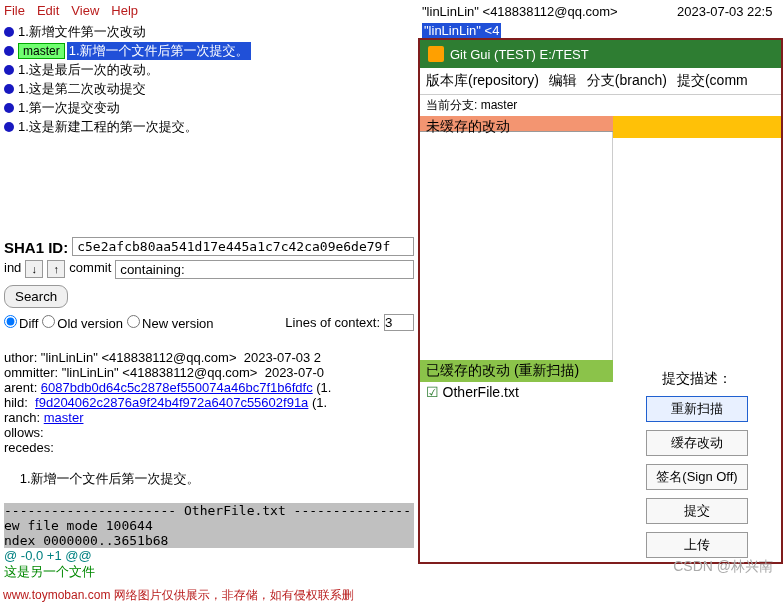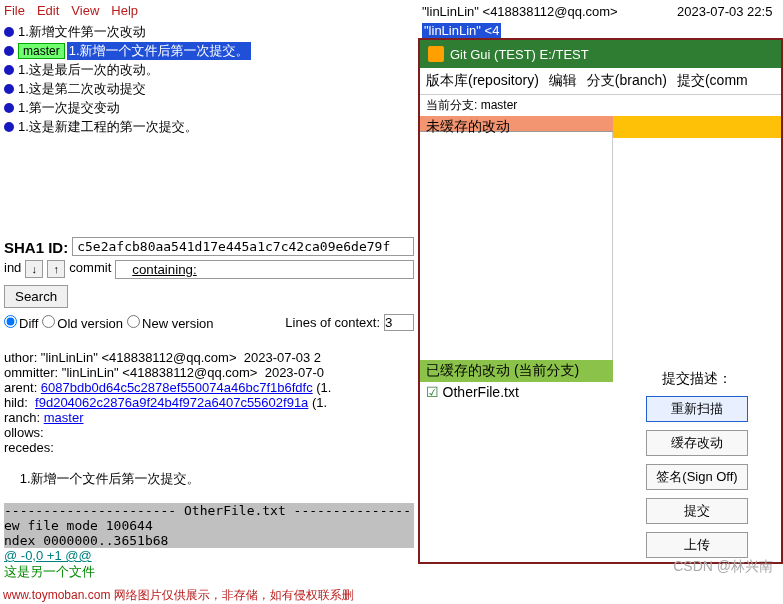--- a/index.html
+++ b/index.html
@@ -14,30 +14,30 @@
 .tag { background: #70ff70; border: 1px solid #0a0; padding: 0 4px; font-size: 12px; }
 .highlight-row { background: #2050d8; color: #fff; padding: 0 2px; }
 .author-col { padding: 2px 4px; }
 .author-row { height: 19px; display: flex; align-items: center; }
 .author-highlight { background: #2050d8; color: #fff; padding: 0 2px; }
 .date-col { text-align: right; padding: 2px 4px; }
 .sha-bar { display: flex; align-items: flex-end; padding: 2px 4px; gap: 4px; margin-top: 17px; }
 .sha-label { font-weight: bold; font-size: 15px; }
 .sha-input { flex: 1; border: 1px solid #999; padding: 1px 4px; font-family: monospace; font-size: 13px; }
 .find-bar { display: flex; align-items: flex-start; padding: 2px 4px; gap: 4px; }
-.find-bar input[type=text] { flex: 1; border: 1px solid #999; padding: 1px 16px; text-decoration: underline; }
+.find-bar input[type=text] { flex: 1; border: 1px solid #999; padding: 1px 4px; }
 .arrow-btn { border: 1px solid #999; background: #f0f0f0; width: 18px; height: 18px; font-size: 11px; }
 .search-btn { border: 1px solid #999; background: #f0f0f0; padding: 3px 10px; margin: 4px; }
 .radio-bar { display: flex; align-items: center; padding: 2px 4px; gap: 4px; font-size: 13px; }
 .radio-bar input[type=radio] { margin-right: 2px; }
 .loc-input { width: 30px; border: 1px solid #999; }
 .diff-area { font-family: monospace; font-size: 13px; padding: 2px 4px; white-space: pre; overflow: hidden; }
 .diff-link { color: #0000ee; text-decoration: underline; }
 .diff-header { background: #c0c0c0; font-family: monospace; padding: 0; }
-.diff-hunk { color: #008080; text-decoration: underline; }
+.diff-hunk { color: #008080; }
 .diff-add { color: #008800; }
 .gitgui-title { background: #2e7d32; color: #fff; padding: 4px 8px; display: flex; align-items: center; gap: 6px; height: 28px; }
 .gitgui-title .icon { width: 16px; height: 16px; background: #ffa000; border-radius: 2px; }
 .gitgui-menu { display: flex; gap: 10px; padding: 4px 6px; font-size: 14px; border-bottom: 1px solid #ccc; }
 .branch-row { padding: 2px 6px; font-size: 12px; }
 .unstaged-header { background: #f39571; padding: 2px 6px; font-size: 14px; border-bottom: 1px solid #999; }
 .yellow-bar { background: #ffc107; height: 22px; }
 .staged-header { background: #8bc34a; padding: 2px 6px; font-size: 14px; }
 .file-row { padding: 2px 6px; display: flex; align-items: center; gap: 4px; font-size: 14px; }
 .file-icon { color: #2e7d32; }
@@ -95,21 +95,21 @@
       <span class="sha-label">SHA1 ID:</span>
       <input class="sha-input" value="c5e2afcb80aa541d17e445a1c7c42ca09e6de79f" style="">
     </div>
     <div class="find-bar">
       <span>ind</span>
       <button class="arrow-btn">↓</button>
       <button class="arrow-btn">↑</button>
       <span>commit</span>
       <input type="text" style="flex: 1 1 0%;" value="containing:">
     </div>
-    <button class="search-btn" style="align-self:flex-start;">Search</button>
+    <button class="search-btn" style="align-self:flex-start;border-radius:9px;">Search</button>
     <div class="radio-bar">
       <label><input type="radio" checked="" style=""><span>Diff</span></label>
       <label><input type="radio" style=""><span>Old version</span></label>
       <label><input type="radio" style=""><span>New version</span></label>
       <span style="flex:1;"></span>
       <span>Lines of context:</span>
       <input class="loc-input" value="3" style="">
     </div>
     <div class="diff-area">
 <span>uthor: "linLinLin" &lt;418838112@qq.com&gt;  2023-07-03 2</span>
@@ -167,21 +167,21 @@
       <div class="gitgui-top" style="height:16px;">
         <div style="flex:0 0 193px;" class="unstaged-header">未缓存的改动</div>
         <div class="yellow-bar" style="flex:1;"></div>
       </div>
       <div class="gitgui-top" style="flex:1;">
         <div class="gitgui-unstaged-area" style="flex:0 0 193px;"></div>
         <div style="flex:1;"></div>
       </div>
       <div class="gitgui-top">
         <div style="flex:0 0 193px; display:flex; flex-direction:column;">
-          <div class="staged-header">已缓存的改动 (当前分支)</div>
+          <div class="staged-header">已缓存的改动 (重新扫描)</div>
           <div class="file-row">
             <span class="file-icon">☑</span>
             <span>OtherFile.txt</span>
           </div>
           <div style="height:140px;"></div>
         </div>
         <div class="gitgui-btn-col">
           <div class="commit-desc-label">提交描述：</div>
           <div class="gitgui-buttons">
             <button class="gitgui-btn hover">重新扫描</button>

